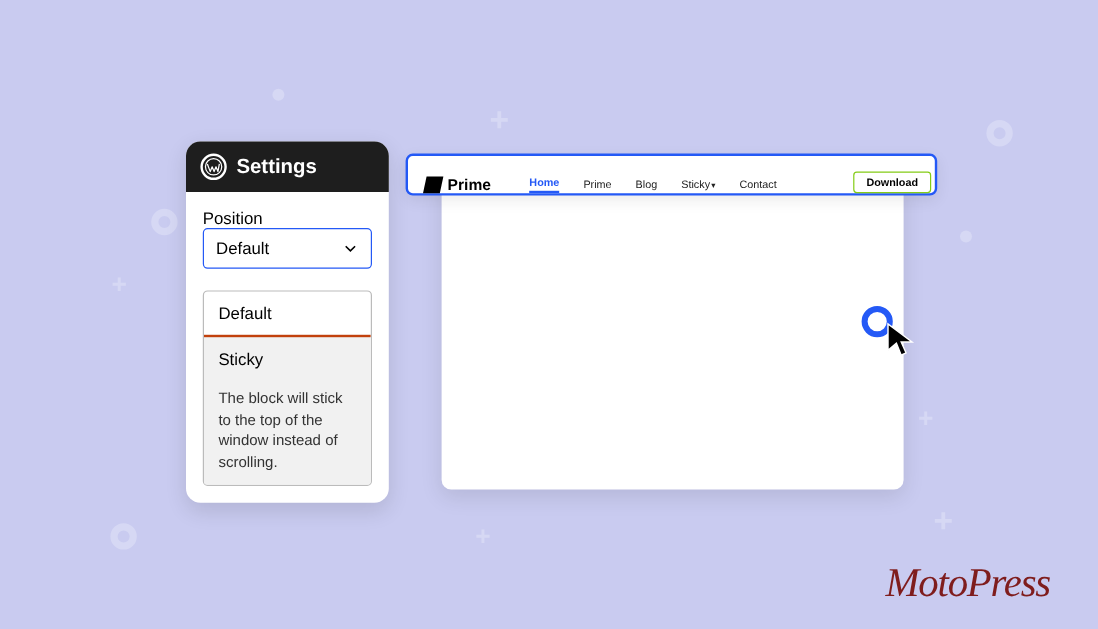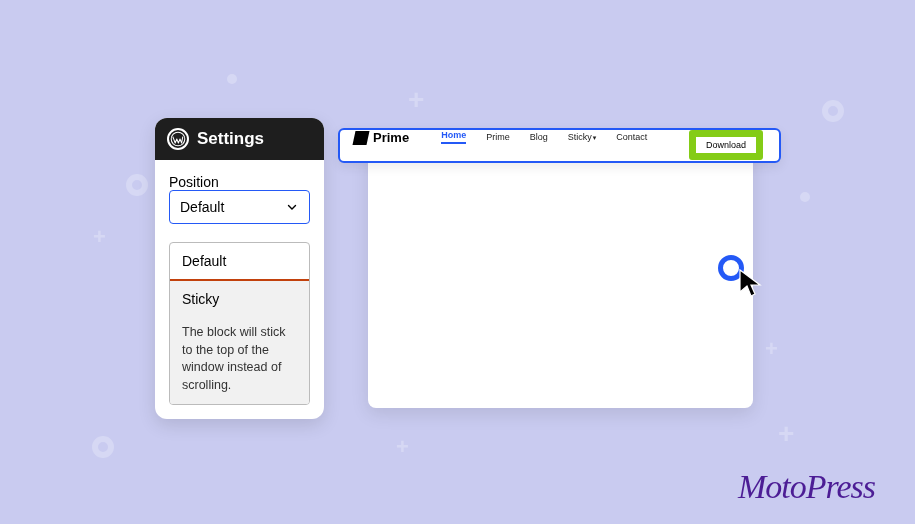--- a/index.html
+++ b/index.html
@@ -19,43 +19,43 @@
   .sel{display:flex;align-items:center;justify-content:space-between;border:1.5px solid #2459f6;border-radius:4px;padding:8px 10px;cursor:pointer;font-size:14px;color:#000}
   .chev{width:14px;height:14px}
   .dropdown{margin:10px 14px 14px;border:1px solid #bbb;border-radius:4px;overflow:hidden}
   .opt{padding:10px 12px;font-size:14px;color:#000;cursor:pointer}
   .opt+.opt{border-top:2px solid #c2410c}
   .opt.hover{background:#f1f1f1}
   .opt-desc{font-size:12.5px;color:#333;line-height:1.4;margin-top:17px}
 
   
   .preview{position:absolute;left:368px;top:146px;width:385px;height:262px;background:#fff;border-radius:8px;box-shadow:0 6px 18px rgba(0,0,0,.1);z-index:2}
-  .topbar{position:absolute;left:338px;top:128px;width:443px;height:35px;background:#fff;border:2px solid #2459f6;border-radius:6px;display:flex;align-items:flex-start;box-shadow:0 4px 12px rgba(0,0,0,.08);z-index:3}
+  .topbar{position:absolute;left:338px;top:128px;width:443px;height:35px;background:#fff;border:2px solid #2459f6;border-radius:6px;display:flex;align-items:flex-end;box-shadow:0 4px 12px rgba(0,0,0,.08);z-index:3}
   .brand{display:flex;align-items:center;gap:5px;font-weight:900;font-size:13px;padding:0 14px}
   .brand-logo{width:14px;height:14px;background:#000;transform:skewX(-12deg)}
   .nav{display:flex;gap:20px;font-size:9px;color:#222;margin-left:18px;align-items:center}
   .nav-i{cursor:pointer}
   .nav-i.active{color:#2459f6;border-bottom:2px solid #2459f6;padding-bottom:2px;font-weight:700}
-  .dl{margin-left:auto;margin-right:16px;border:7px solid #84cc16;border-radius:3px;padding:3px 10px;font-size:9px;font-weight:400;cursor:pointer;background:#fff}
+  .dl{margin-left:auto;margin-right:3px;border:1px solid #84cc16;border-radius:3px;padding:3px 10px;font-size:9px;font-weight:700;cursor:pointer;background:#fff}
 
   .hero{position:absolute;left:396px;top:196px;width:260px}
   .tag{font-size:8px;color:#555;line-height:1.4}
   .hero-h{font-size:27px;font-weight:900;color:#000;letter-spacing:-.5px;margin-top:6px;line-height:1}
   .btns{display:flex;gap:6px;margin-top:14px}
   .btn-p{background:#2459f6;color:#fff;border-radius:2px;padding:4px 11px;font-size:7px;font-weight:700;cursor:pointer}
   .btn-s{background:#fff;color:#2459f6;border:1px solid #2459f6;border-radius:2px;padding:3px 10px;font-size:7px;font-weight:700;cursor:pointer}
 
   .art{position:absolute;left:594px;top:178px;width:160px;height:160px}
   .art svg{overflow:visible}
 
   
   .ring{position:absolute;left:718px;top:255px;width:26px;height:26px;border:5px solid #2459f6;border-radius:50%;z-index:6}
   .cursor{position:absolute;left:738px;top:268px;z-index:7}
 
-  .logo{position:absolute;right:40px;bottom:18px;color:#4c1d95;font-family:'Brush Script MT','Segoe Script',cursive;font-size:34px;font-style:italic;letter-spacing:-1px}
+  .logo{position:absolute;right:40px;bottom:18px;color:#7f1d1d;font-family:'Brush Script MT','Segoe Script',cursive;font-size:34px;font-style:italic;letter-spacing:-1px}
 </style>
 </head>
 <body>
 
 <div class="d-plus" style="left:408px;top:84px">+</div>
 <div class="d-plus" style="left:93px;top:224px;font-size:22px">+</div>
 <div class="d-plus" style="left:765px;top:336px;font-size:22px">+</div>
 <div class="d-plus" style="left:778px;top:418px">+</div>
 <div class="d-plus" style="left:396px;top:434px;font-size:22px">+</div>
 <div class="d-circ-o" style="left:126px;top:174px"></div>

